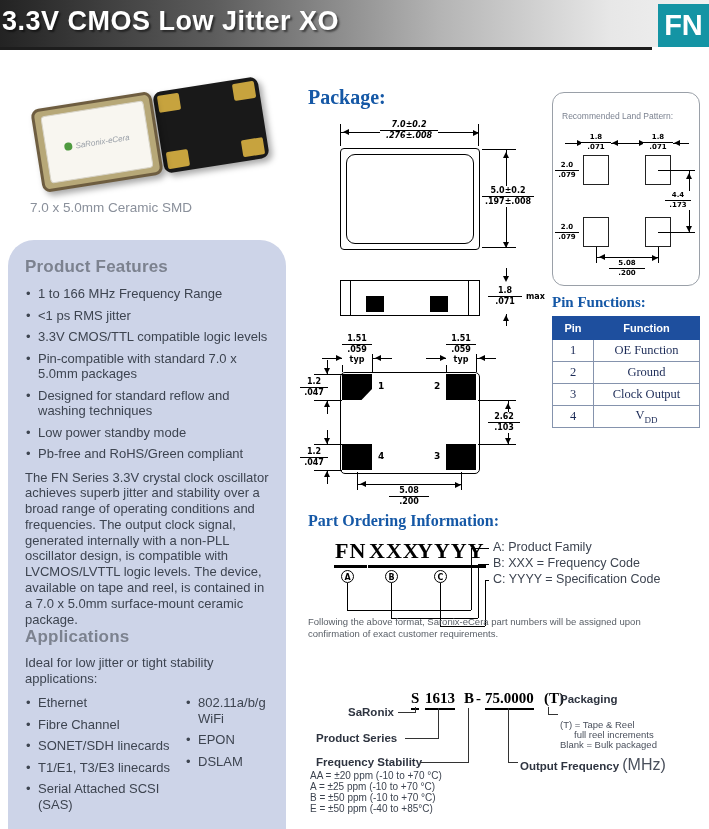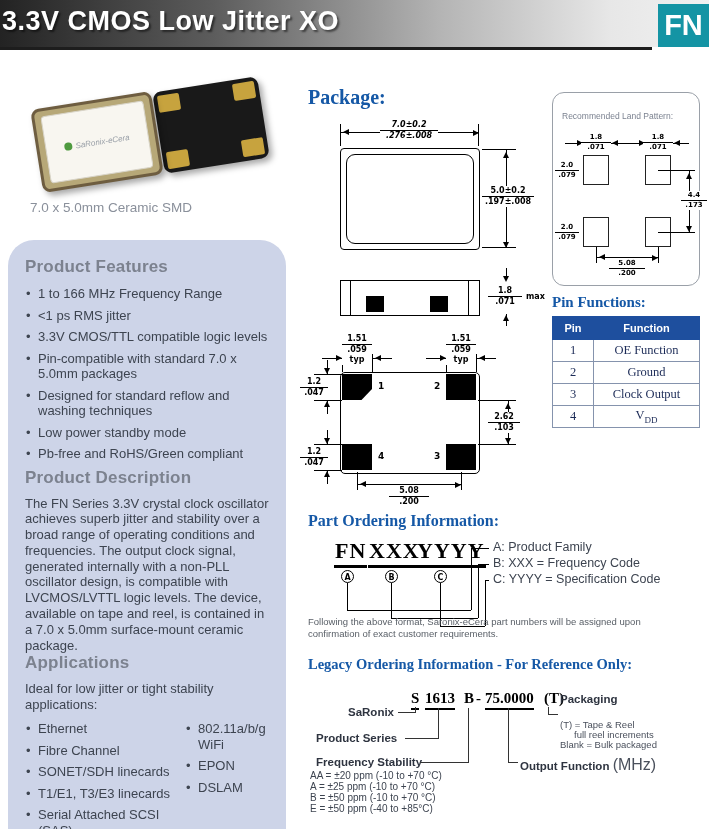--- a/index.html
+++ b/index.html
@@ -145,21 +145,20 @@
     <h2>Product Features</h2>
     <ul>
       <li>1 to 166 MHz Frequency Range</li>
       <li>&lt;1 ps RMS jitter</li>
       <li>3.3V CMOS/TTL compatible logic levels</li>
       <li>Pin-compatible with standard 7.0 x 5.0mm packages</li>
       <li>Designed for standard reflow and washing techniques</li>
       <li>Low power standby mode</li>
       <li>Pb-free and RoHS/Green compliant</li>
     </ul>
-    <h2 class="sec-desc">Product Description</h2>
     <p>The FN Series 3.3V crystal clock oscillator achieves superb jitter and stability over a broad range of operating conditions and frequencies.  The output clock signal, generated internally with a non-PLL oscillator design, is compatible with LVCMOS/LVTTL logic levels.  The device, available on tape and reel, is contained in a 7.0 x 5.0mm surface-mount ceramic package.</p>
     <h2 class="sec-apps">Applications</h2>
     <p>Ideal for low jitter or tight stability applications:</p>
     <div class="app-cols">
       <ul>
         <li>Ethernet</li>
         <li>Fibre Channel</li>
         <li>SONET/SDH linecards</li>
         <li>T1/E1, T3/E3 linecards</li>
         <li>Serial Attached SCSI (SAS)</li>
@@ -323,21 +322,21 @@
     <div class="fr small" style="left:2px;top:130px;width:24px;">
       <span>2.0</span>
       <span class="d">.079</span>
     </div>
 
     <div class="hl" style="left:105px;top:77px;width:37px;"></div>
     <div class="hl" style="left:105px;top:139px;width:37px;"></div>
     <div class="vl" style="left:136px;top:77px;height:62px;"></div>
     <div class="ar ar-u" style="left:133px;top:77px;"></div>
     <div class="ar ar-d" style="left:133px;top:133px;"></div>
-    <div class="fr small" style="left:112px;top:98px;width:26px;margin-left:16px;">
+    <div class="fr small" style="left:112px;top:98px;width:26px;">
       <span>4.4</span>
       <span class="d">.173</span>
     </div>
 
     <div class="vl" style="left:43px;top:154px;height:16px;"></div>
     <div class="vl" style="left:105px;top:154px;height:16px;"></div>
     <div class="hl" style="left:43px;top:164px;width:62px;"></div>
     <div class="ar ar-l" style="left:43px;top:161px;"></div>
     <div class="ar ar-r" style="left:99px;top:162px;"></div>
     <div class="fr small" style="left:56px;top:166px;width:36px;">
@@ -396,34 +395,33 @@
       <div>A: Product Family</div>
       <div>B: XXX = Frequency Code</div>
       <div>C: YYYY = Specification Code</div>
     </div>
   </div>
   <div class="note">
     <div>Following the above format, Saronix-eCera part numbers will be assigned upon</div>
     <div>confirmation of exact customer requirements.</div>
   </div>
 
-  <div class="bh" style="left:308px;top:656px;font-size:14.5px;">Legacy Ordering Information - For Reference Only:</div>
   <div class="lg">
     <span class="code u" style="left:103px;">S</span>
     <span class="code u" style="left:117px;">1613</span>
     <span class="code" style="left:156px;">B</span>
     <span class="code" style="left:168px;">-</span>
     <span class="code u" style="left:177px;">75.0000</span>
     <span class="code" style="left:236px;">(T)</span>
 
     <div class="lbl" style="left:40px;top:26px;">SaRonix</div>
     <div class="lbl" style="left:8px;top:52px;">Product Series</div>
     <div class="lbl" style="left:8px;top:76px;">Frequency Stability</div>
     <div class="lbl" style="left:212px;top:76px;">
-      <span>Output Function</span>
+      <span>Output Frequency</span>
       <span class="unit">(MHz)</span>
     </div>
     <div class="lbl" style="left:252px;top:13px;text-align:right;">Packaging</div>
     <div class="sml" style="left:252px;top:40px;">(T) = Tape &amp; Reel</div>
     <div class="sml" style="left:266px;top:50px;">full reel increments</div>
     <div class="sml" style="left:252px;top:60px;">Blank = Bulk packaged</div>
     <div class="stab">
       <div>AA = ±20 ppm (-10 to +70 °C)</div>
       <div>A = ±25 ppm (-10 to +70 °C)</div>
       <div>B = ±50 ppm (-10 to +70 °C)</div>

